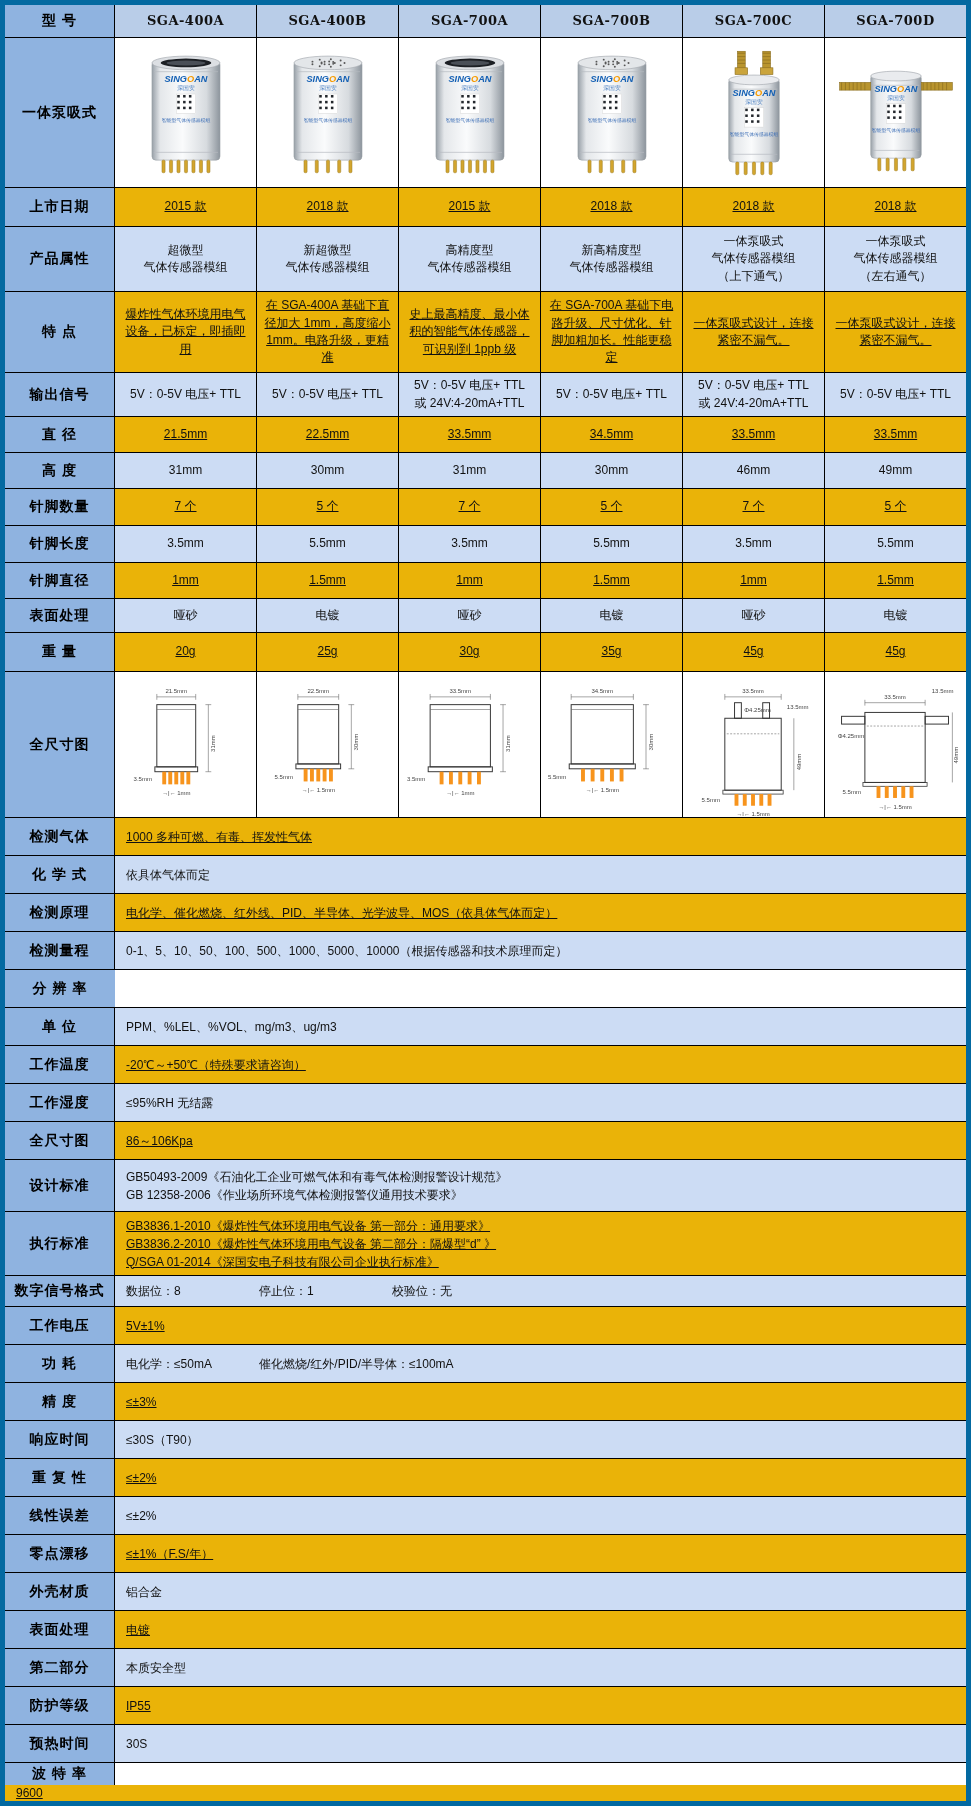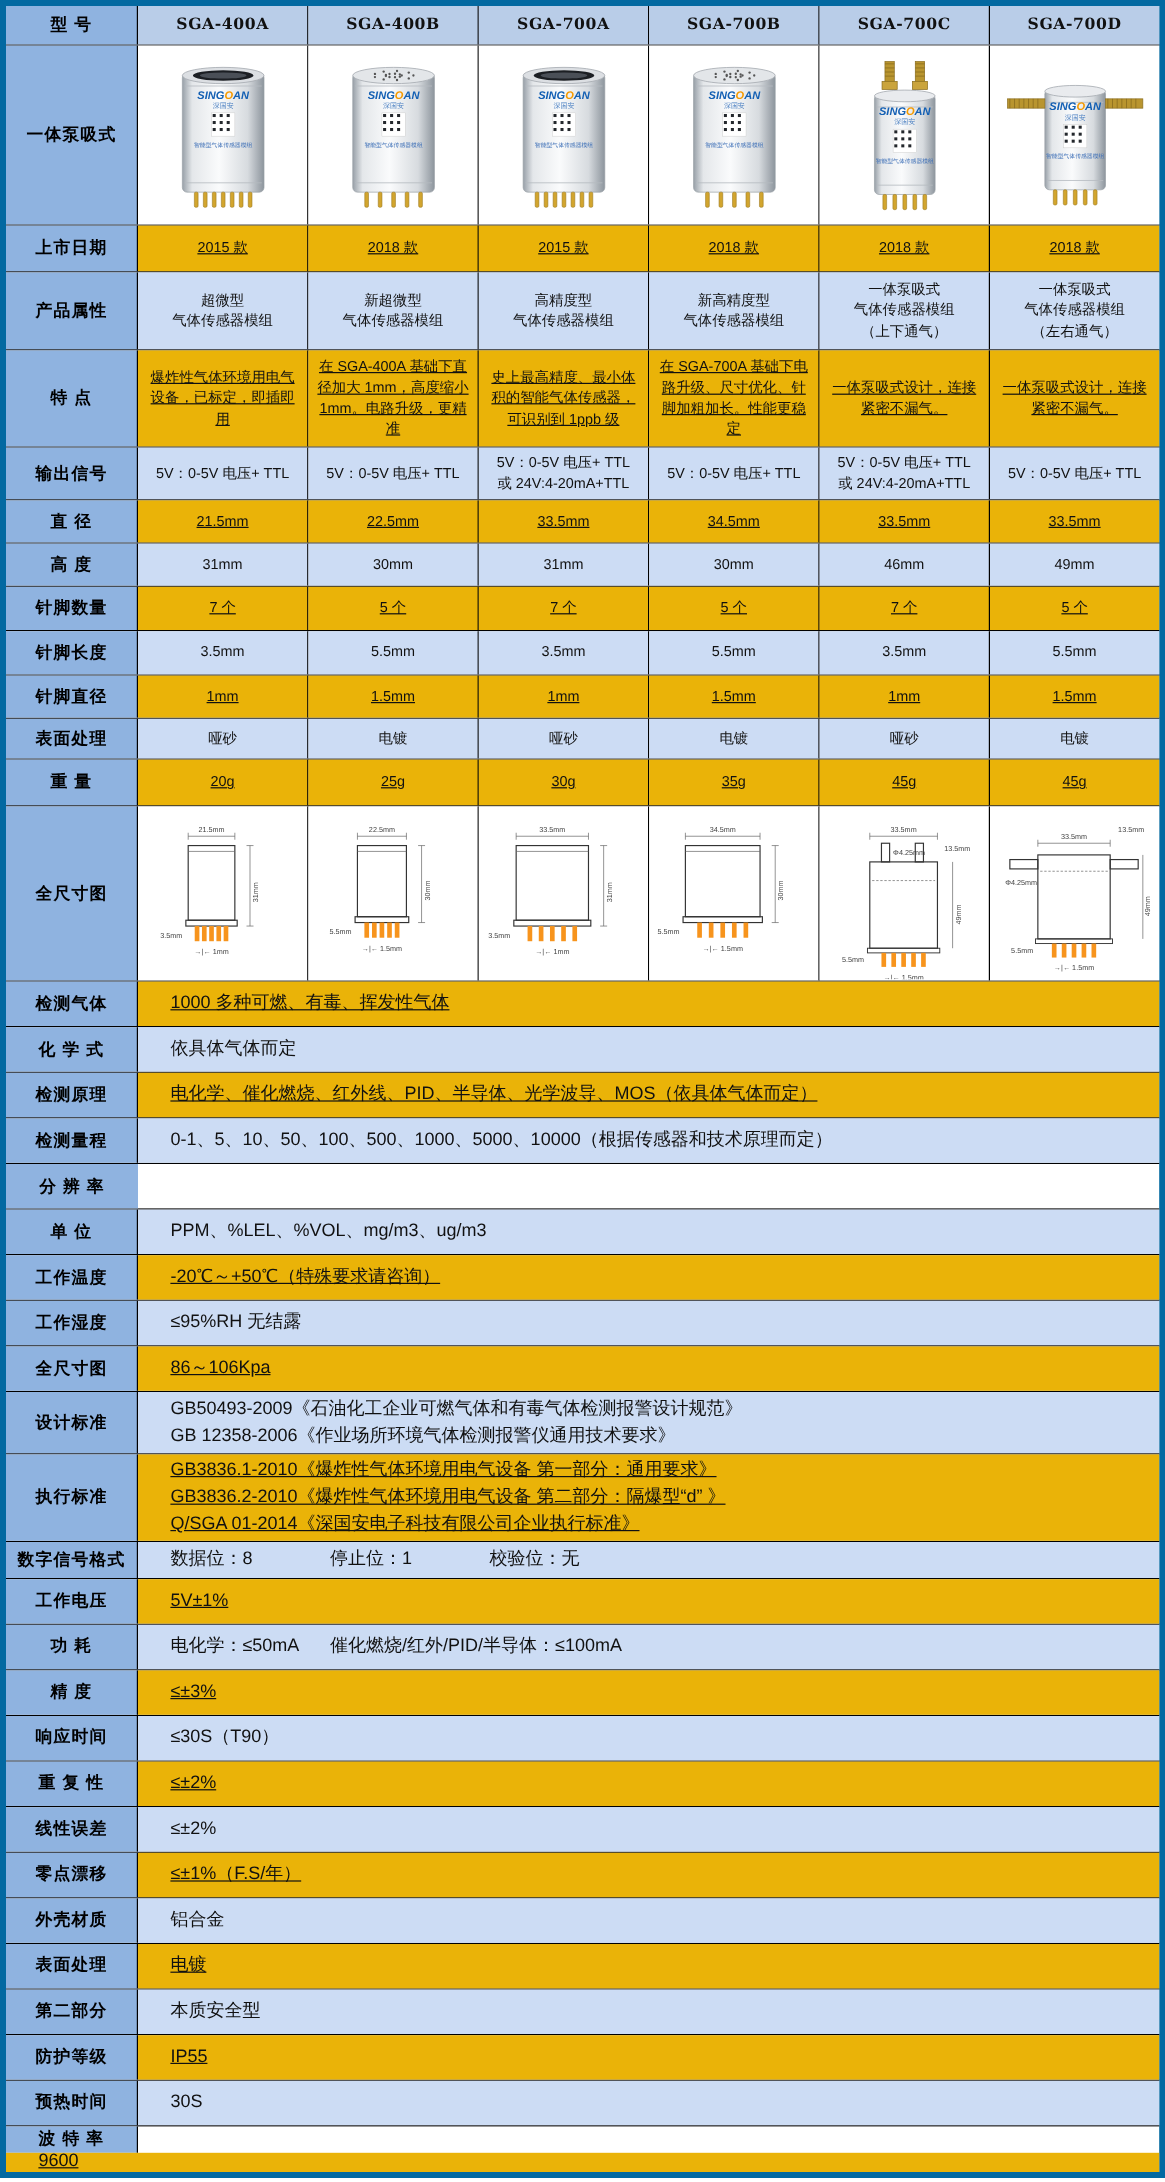--- a/index.html
+++ b/index.html
@@ -10,21 +10,21 @@
      text-align:center;padding:2px 5px;overflow:hidden;}
   .c:last-child{border-right:none;}
   .l{width:110px;flex:none;background:#8fb3e0;font-weight:bold;font-size:14px;letter-spacing:1px;color:#000;}
   .v{flex:1 1 0;font-size:12px;line-height:1.45;white-space:pre-line;}
   .hd .c{background:#b9cde8;}
   .hd .l{background:#8fb3e0;}
   .m{font-family:"DejaVu Serif",serif;font-weight:bold;font-size:13px;letter-spacing:0.5px;}
   .ra .v, .ra .iv{background:#ccdcf4;}
   .rb .v, .rb .iv{background:#eab308;text-decoration:underline;}
   .w{background:#fff !important;padding:1px;}
-  .iv{flex:1 1 0;font-size:15px;justify-content:flex-start;text-align:left;padding-left:27px;
+  .iv{flex:1 1 0;font-size:12px;justify-content:flex-start;text-align:left;padding-left:11px;
       line-height:1.5;white-space:pre-line;}
   .parts span{display:inline-block;width:133px;text-align:left;}
   .parts span:last-child{width:auto;}
   svg{display:block;width:100%;height:100%;}
 </style>
 </head>
 <body>
 
 <div id="tbl">
 

